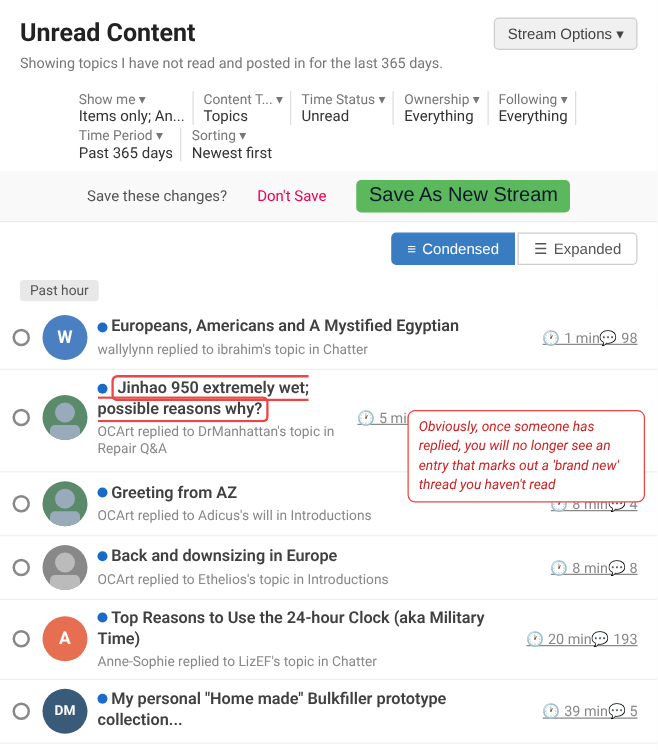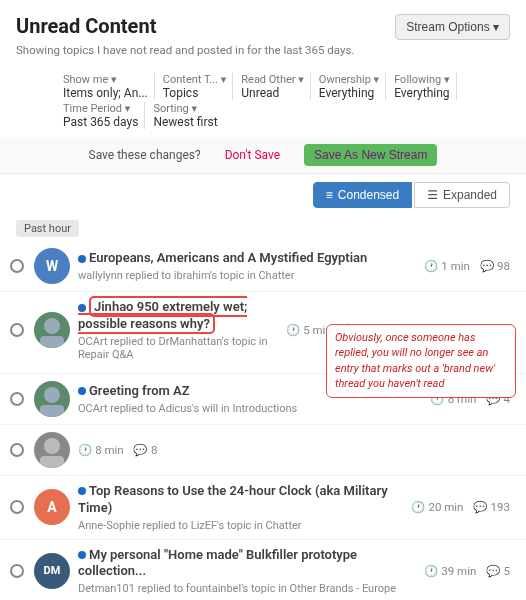--- a/index.html
+++ b/index.html
@@ -52,26 +52,26 @@
       display: flex;
       align-items: center;
       justify-content: center;
       gap: 24px;
       font-size: 12px;
     }
     .save-bar-text { color: #555; }
     .dont-save-link { color: #e05; cursor: pointer; text-decoration: none; }
     .save-as-stream-btn {
       background: #5cb85c;
-      color: #701a75;
+      color: #0f172a;
       border: none;
       border-radius: 4px;
       padding: 4px 10px;
       cursor: pointer;
-      font-size: 12px;
+      font-size: 16px;
     }
 
     
     .view-toggle {
       display: flex;
       justify-content: flex-end;
       padding: 8px 16px 6px;
       gap: 2px;
       background: #fff;
     }
@@ -172,24 +172,24 @@
     }
     .topic-meta {
       font-size: 11px;
       color: #888;
       margin-top: 2px;
     }
 
     .topic-stats {
       display: flex;
       align-items: center;
-      gap: 10px;
       flex-shrink: 0;
       font-size: 11.5px;
       color: #888;
+      text-decoration: underline;
     }
     .stat-item {
       display: flex;
       align-items: center;
       gap: 3px;
       white-space: nowrap;
     }
 
     
     .annotation-bubble {
@@ -257,21 +257,21 @@
 <div class="filters-row">
   <div class="filter-pill">
     <span class="fp-top">Show me ▾</span>
     <span class="fp-bottom">Items only; An...</span>
   </div>
   <div class="filter-pill">
     <span class="fp-top">Content T... ▾</span>
     <span class="fp-bottom">Topics</span>
   </div>
   <div class="filter-pill">
-    <span class="fp-top">Read Other ▾</span>
+    <span class="fp-top">Time Status ▾</span>
     <span class="fp-bottom">Unread</span>
   </div>
   <div class="filter-pill">
     <span class="fp-top">Ownership ▾</span>
     <span class="fp-bottom">Everything</span>
   </div>
   <div class="filter-pill">
     <span class="fp-top">Following ▾</span>
     <span class="fp-bottom">Everything</span>
   </div>
@@ -373,20 +373,26 @@
     <div class="topic-item">
       <div class="topic-dot-col">
             <div class="topic-dot"></div>
           </div>
       <div class="avatar" style="background:#888;">
         <svg width="36" height="36" viewBox="0 0 36 36">
               <circle cx="18" cy="14" r="8" fill="#bbb"></circle>
               <rect x="6" y="24" width="24" height="14" rx="4" fill="#bbb"></rect>
             </svg>
       </div>
+      <div class="topic-content">
+        <div class="topic-title">
+          <span class="new-dot"></span>Back and downsizing in Europe
+        </div>
+        <div class="topic-meta">OCАrt replied to Ethelios's topic in Introductions</div>
+      </div>
       <div class="topic-stats">
         <span class="stat-item">🕐 8 min</span>
         <span class="stat-item">💬 8</span>
       </div>
     </div>
 
     <div class="topic-item">
       <div class="topic-dot-col">
             <div class="topic-dot"></div>
           </div>
@@ -405,21 +411,20 @@
 
     <div class="topic-item">
       <div class="topic-dot-col">
             <div class="topic-dot"></div>
           </div>
       <div class="avatar av-navy" style="font-size:11px; background:#3a5a7a;">DM</div>
       <div class="topic-content">
         <div class="topic-title">
           <span class="new-dot"></span>My personal "Home made" Bulkfiller prototype collection...
         </div>
-        <div class="topic-meta">Detman101 replied to fountainbel's topic in Other Brands - Europe</div>
       </div>
       <div class="topic-stats">
         <span class="stat-item">🕐 39 min</span>
         <span class="stat-item">💬 5</span>
       </div>
     </div>
 
   </div>
 </div>
 

